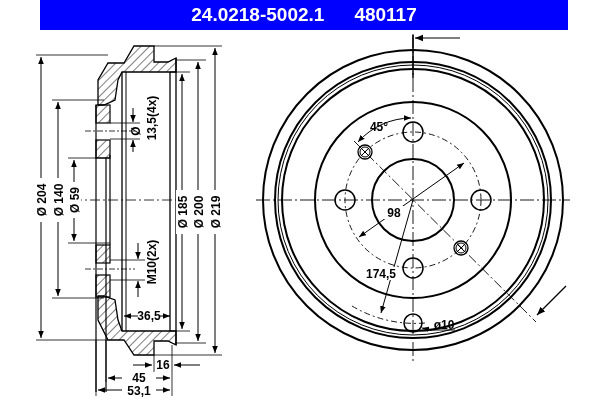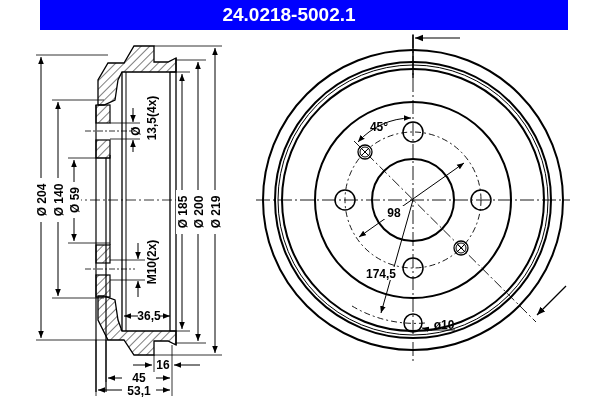--- a/index.html
+++ b/index.html
@@ -12,20 +12,21 @@
     }
     .header .pn { margin-right: 30px; }
     svg.drawing { position: absolute; left: 0; top: 0; }
     svg text { font-family: "Liberation Sans", sans-serif; font-weight: bold; fill: #000; }
   </style>
 </head>
 <body>
 
 <div class="header">
   <span class="pn">24.0218-5002.1</span>
+  <span>480117</span>
 </div>
 
 <svg class="drawing" width="600" height="400" viewBox="0 0 600 400">
   <defs>
     <pattern id="hatch" patternUnits="userSpaceOnUse" width="6" height="6" patternTransform="rotate(45)">
       <line x1="0" y1="0" x2="0" y2="6" stroke="#000" stroke-width="1"></line>
     </pattern>
     <marker id="arr" viewBox="0 0 10 10" refX="10" refY="5" markerWidth="7" markerHeight="7" orient="auto-start-reverse">
       <path d="M0,1 L10,5 L0,9 z" fill="#000"></path>
     </marker>

